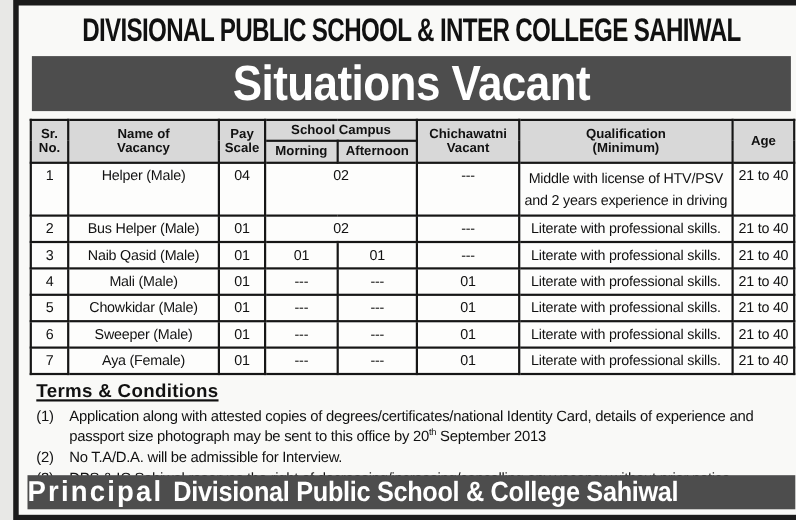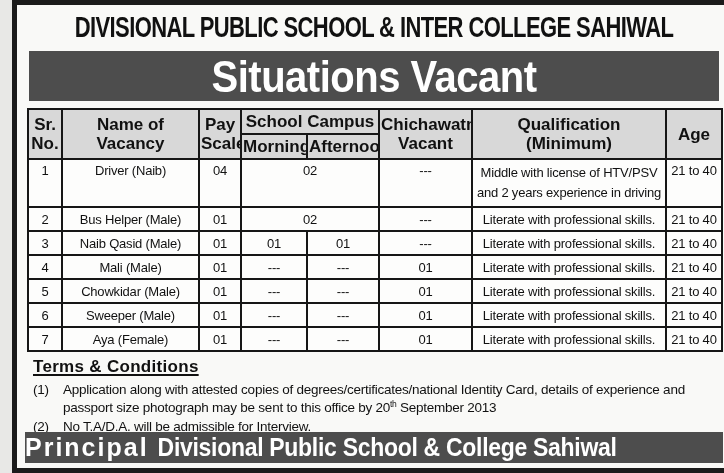--- a/index.html
+++ b/index.html
@@ -48,21 +48,21 @@
     background: #fdfdfc;
   }
   table.vac th, table.vac td {
     border: 2px solid #161616;
     text-align: center;
     overflow: hidden;
   }
   table.vac th {
     background: #d8d8d8;
     font-weight: bold;
-    font-size: 17px;
+    font-size: 12px;
     line-height: 1.12;
     white-space: pre-line;
     padding: 2px 1px;
     vertical-align: middle;
     height: 19px;
   }
   table.vac td {
     font-size: 13px;
     padding: 1px 2px;
     height: 24px;
@@ -160,21 +160,21 @@
         <th rowspan="2">Age</th>
       </tr>
       <tr>
         <th>Morning</th>
         <th>Afternoon</th>
       </tr>
     </thead>
     <tbody>
       <tr class="tall">
         <td>1</td>
-        <td>Driver (Naib)</td>
+        <td>Helper (Male)</td>
         <td>04</td>
         <td colspan="2" class="no-bottom">02</td>
         <td>---</td>
         <td class="qual">
           <div class="qline">Middle with license of HTV/PSV</div>
           <div class="qline">and 2 years experience in driving</div>
         </td>
         <td>21 to 40</td>
       </tr>
       <tr>

